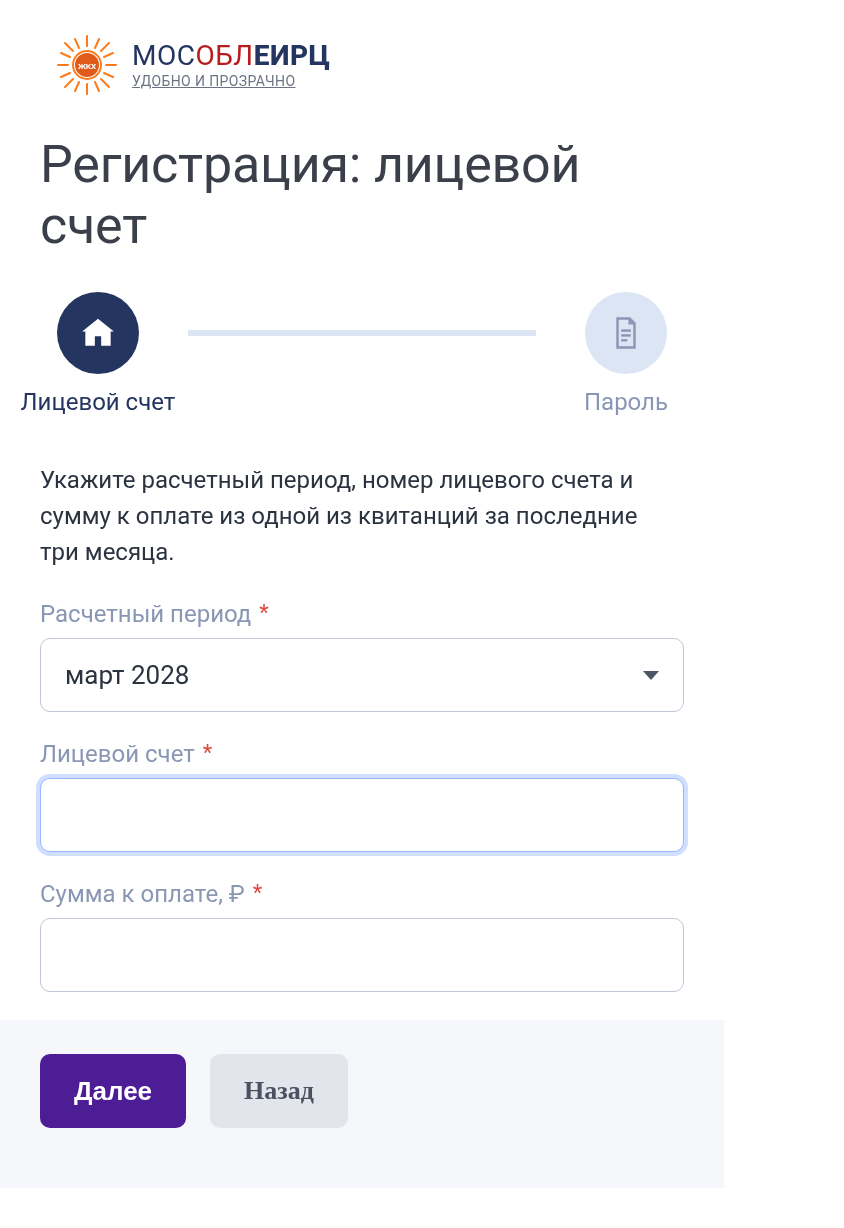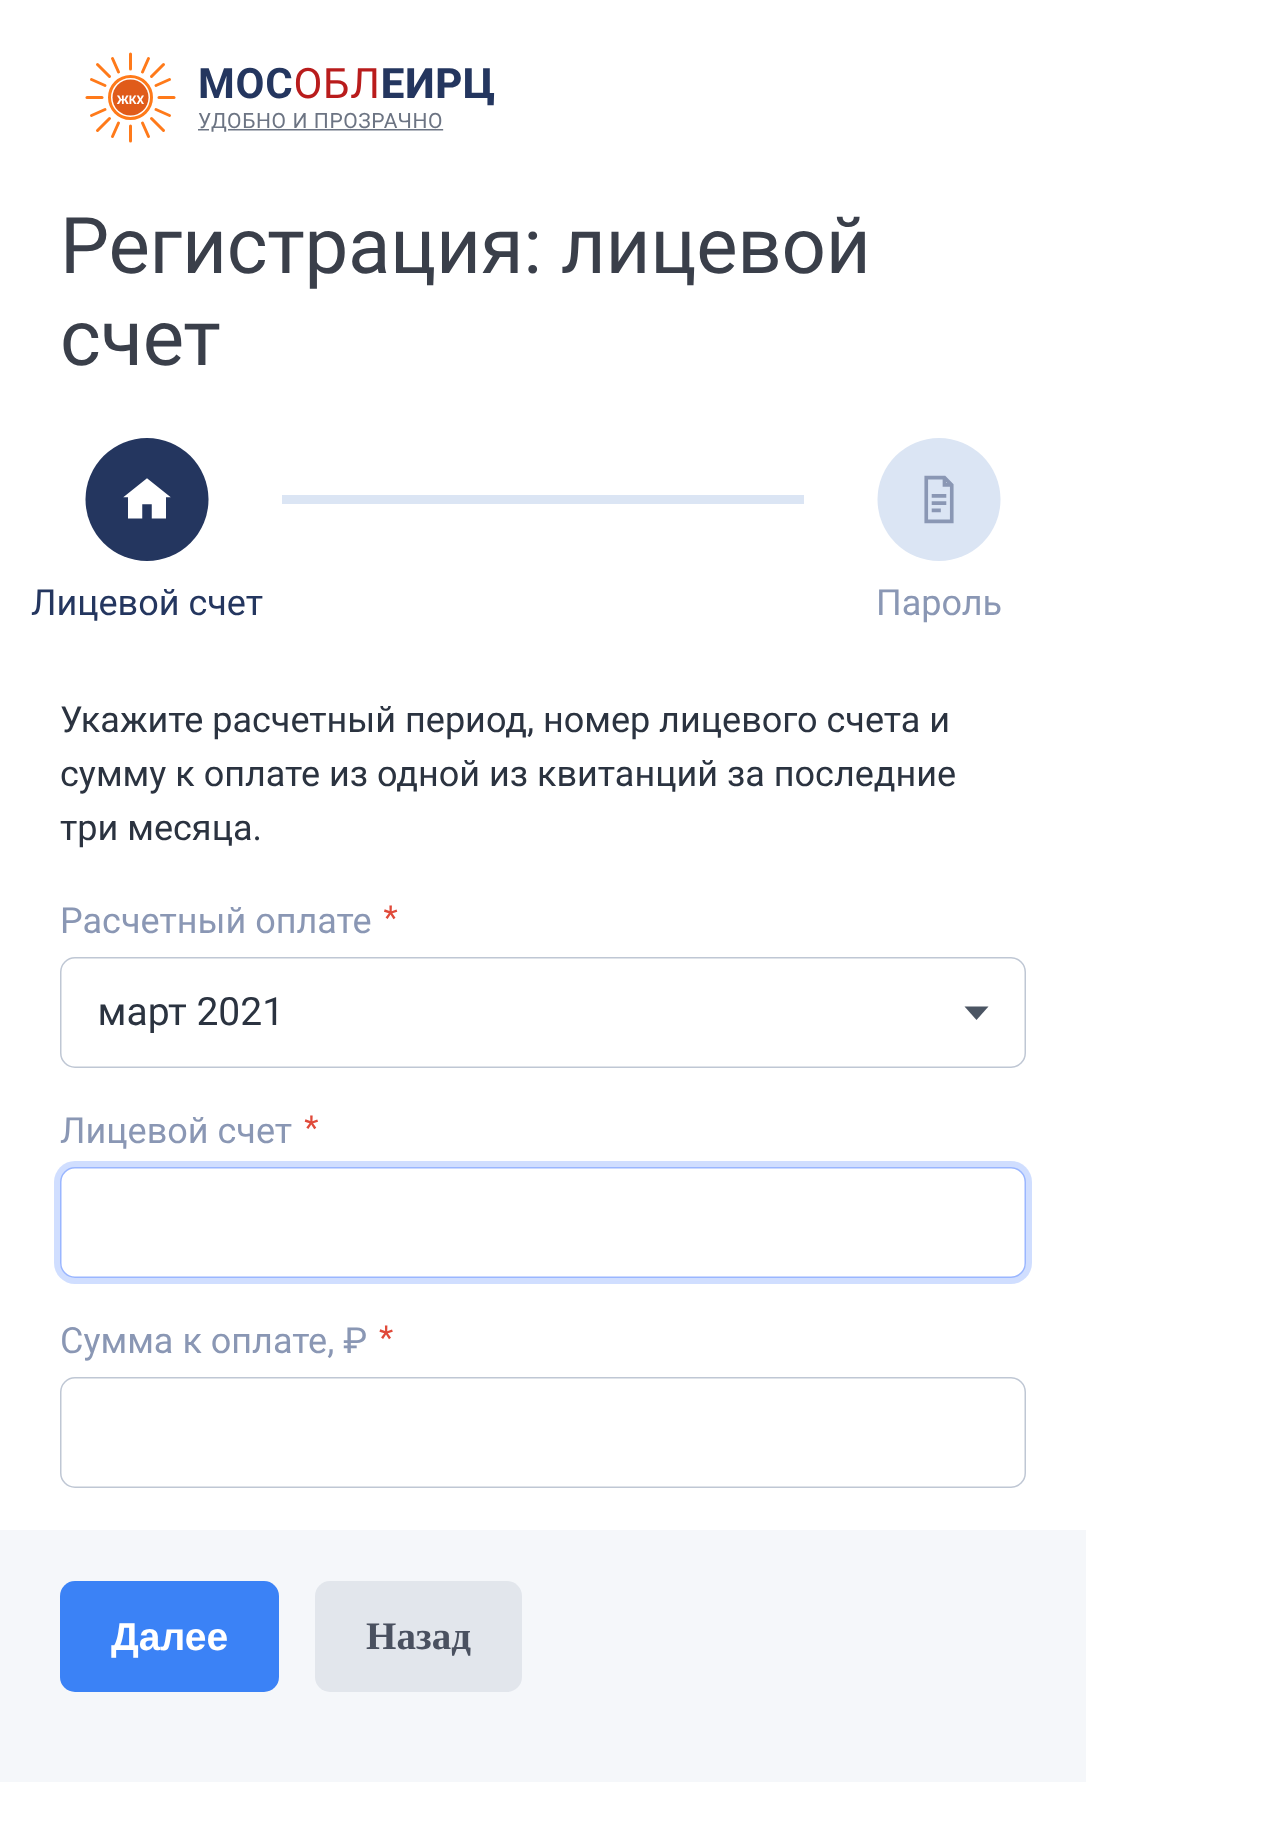--- a/index.html
+++ b/index.html
@@ -3,21 +3,21 @@
 <meta charset="utf-8">
 <style>
   * { box-sizing: border-box; margin: 0; padding: 0; }
   html, body { width: 844px; font-family: -apple-system, BlinkMacSystemFont, "Segoe UI", Roboto, Helvetica, Arial, sans-serif; background: #fff; color: #3a3f4a; }
   .page { width: 724px; }
   .header { padding: 34px 40px 14px 56px; display: flex; align-items: center; gap: 16px; }
   .logo-wrap { display: flex; align-items: center; gap: 14px; }
   .logo-icon { width: 62px; height: 62px; position: relative; }
   .logo-text { display: flex; flex-direction: column; line-height: 1.05; }
   .logo-brand { font-size: 28px; font-weight: 800; letter-spacing: 0.5px; color: #24365f; white-space: nowrap; }
-  .logo-brand .thin { font-weight: 700; color: #24365f; }
+  .logo-brand .thin { font-weight: 400; color: #24365f; }
   .logo-brand .accent { color: #b91c1c; font-weight: 400; }
   .logo-sub { font-size: 14px; color: #6c7483; letter-spacing: 0.4px; margin-top: 4px; text-decoration: underline; }
 
   .content { padding: 0 40px 0 40px; }
   h1 { font-size: 52px; font-weight: 400; color: #3a3f4a; margin: 24px 0 36px 0; letter-spacing: -0.2px; }
 
   .stepper { display: flex; align-items: center; justify-content: space-between; margin: 0 -32px 46px -32px; }
   .step { display: flex; flex-direction: column; align-items: center; width: 180px; }
   .step-circle { width: 82px; height: 82px; border-radius: 50%; display: flex; align-items: center; justify-content: center; }
   .step-circle.active { background: #24365f; color: #fff; }
@@ -51,21 +51,21 @@
 
   .caret-down {
     width: 0; height: 0;
     border-left: 8px solid transparent;
     border-right: 8px solid transparent;
     border-top: 9px solid #4b5563;
   }
 
   .footer { margin-top: 20px; background: #f5f7fa; padding: 34px 40px 60px 40px; display: flex; gap: 24px; }
   .btn { height: 74px; padding: 0 34px; border-radius: 10px; border: none; font-size: 26px; font-weight: 700; cursor: pointer; }
-  .btn-primary { background: #3b82f6; color: #fff; }
+  .btn-primary { background: #4c1d95; color: #fff; }
   .btn-secondary { background: #e2e6ec; color: #4a5160; font-weight: 600; font-family: Liberation Serif, serif; }
 </style>
 </head>
 <body>
 
 <div class="page">
   <div class="header">
     <div class="logo-wrap">
       <div class="logo-icon">
         <svg viewBox="0 0 62 62" width="62" height="62">
@@ -126,25 +126,25 @@
             </svg>
         </div>
         <div class="step-label dim">Пароль</div>
       </div>
     </div>
 
     <p class="intro">Укажите расчетный период, номер лицевого счета и сумму к оплате из одной из квитанций за последние три месяца.</p>
 
     <div class="field">
       <div class="label">
-        <span>Расчетный оплате</span>
+        <span>Расчетный период</span>
         <span class="req">*</span>
       </div>
       <div class="select-box">
-        <span>март 2021</span>
+        <span>март 2028</span>
         <span class="caret-down"></span>
       </div>
     </div>
 
     <div class="field">
       <div class="label">
         <span>Лицевой счет</span>
         <span class="req">*</span>
       </div>
       <div class="input-box focused">

